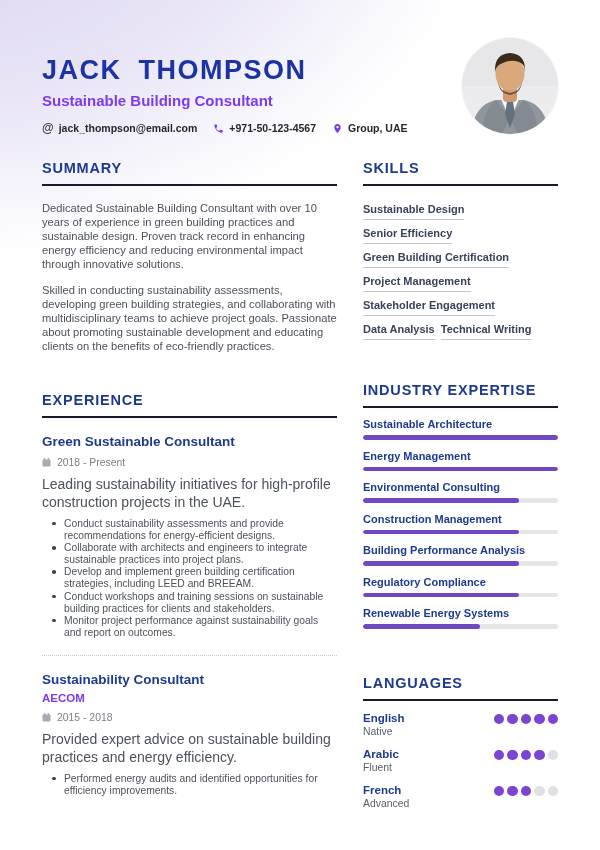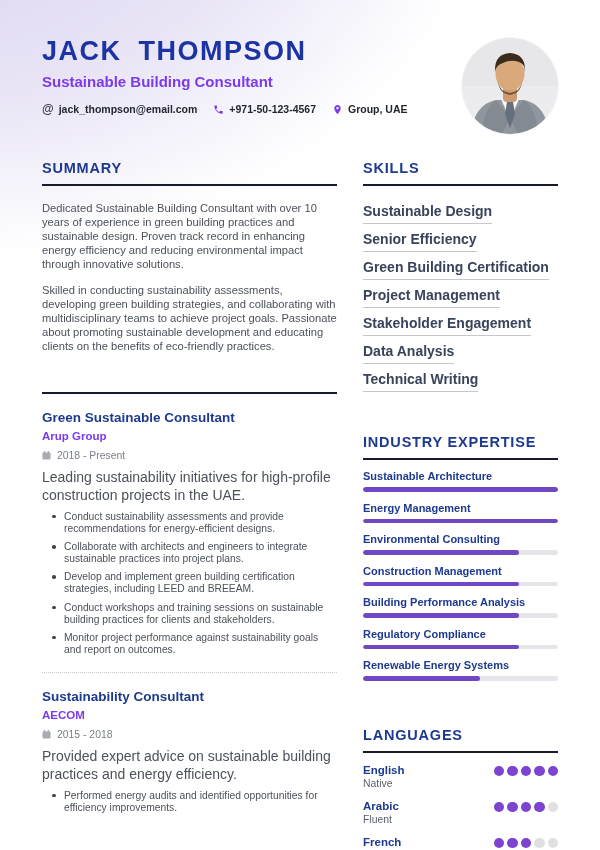--- a/index.html
+++ b/index.html
@@ -12,21 +12,21 @@
   body{
     font-family:"Liberation Sans","DejaVu Sans",sans-serif;
     background:#fff; color:#222;
   }
   .page{
     width:600px; height:850px; overflow:hidden; position:relative;
     background:radial-gradient(900px 620px at -80px -130px,
       var(--header-gradient) 0%, #e9e5f6 38%, #ffffff 63%) #fff;
   }
   
-  .header{display:flex; justify-content:space-between; align-items:flex-start; padding:38px 42px 0 42px;}
+  .header{display:flex; justify-content:space-between; align-items:flex-end; padding:38px 42px 0 42px;}
   .name{font-size:27px; font-weight:700; color:var(--name-blue); letter-spacing:1.5px; word-spacing:8px; line-height:1;}
   .headline{margin-top:8px; font-size:15px; font-weight:700; color:var(--accent-purple);}
   .contacts{margin-top:13px; display:flex; gap:16px; align-items:center;}
   .contact{display:flex; align-items:center; gap:5px; font-size:10.5px; font-weight:700; color:#23272f;}
   .at-glyph{font-size:12px; font-weight:700; color:#3c414c; line-height:1;}
   .cicon{display:inline-flex; align-items:center;}
   .avatar{
     width:96px; height:96px; border-radius:50%; overflow:hidden; flex:0 0 auto;
     box-shadow:0 0 0 1px rgba(0,0,0,0.04); margin-top:0; background:#ededf0;
   }
@@ -41,25 +41,25 @@
   .summary-p{font-size:11.2px; line-height:1.24; color:var(--text-gray); margin-bottom:13px;}
   
   .experience{margin-top:38px;}
   .jobs-list{margin-top:16px;}
   .job + .job{border-top:1px dotted #c9cad2; margin-top:16px; padding-top:16px;}
   .job-title{font-size:13.5px; font-weight:700; color:var(--accent-blue);}
   .company{margin-top:5px; font-size:11.5px; font-weight:700; color:var(--accent-purple);}
   .dates{margin-top:8px; display:flex; align-items:center; gap:6px; font-size:10.4px; color:#7a8089;}
   .job-desc{margin-top:8px; font-size:14px; line-height:1.28; color:var(--text-gray);}
   .bullets{list-style:none; margin-top:6px; padding-left:22px;}
-  .bullet{position:relative; font-size:10.3px; line-height:1.18; color:var(--text-gray); margin-top:6px;}
+  .bullet{position:relative; font-size:10.3px; line-height:1.18; color:var(--text-gray); }
   .bullet .marker{position:absolute; left:-12px; top:4px; width:3.5px; height:3.5px; border-radius:50%; background:#3f4450;}
   
   .skills-list{margin-top:17px; display:flex; flex-wrap:wrap; column-gap:6px; row-gap:7px;}
-  .skill{font-size:14px; font-weight:700; color:#39435a; border-bottom:1px solid #c6c8cf; padding-bottom:4px; white-space:nowrap;}
+  .skill{font-size:11px; font-weight:700; color:#39435a; border-bottom:1px solid #c6c8cf; padding-bottom:4px; white-space:nowrap;}
   
   .expertise{margin-top:42px;}
   .exp-list{margin-top:9px;}
   .exp-item{margin-top:10px;}
   .exp-label{font-size:11px; line-height:13px; font-weight:700; color:var(--accent-blue);}
   .exp-track{margin-top:4px; height:4.5px; border-radius:3px; background:#e6e6ea; overflow:hidden;}
   .exp-fill{height:100%; border-radius:3px; background:var(--bar-purple); width:0;}
   
   .languages{margin-top:46px;}
   .lang-list{margin-top:8px;}
@@ -135,26 +135,26 @@
         <div class="rule"></div>
         <div class="summary-body">
 
             <p class="summary-p">Dedicated Sustainable Building Consultant with over 10 years of experience in green building practices and sustainable design. Proven track record in enhancing energy efficiency and reducing environmental impact through innovative solutions.</p>
 
             <p class="summary-p">Skilled in conducting sustainability assessments, developing green building strategies, and collaborating with multidisciplinary teams to achieve project goals. Passionate about promoting sustainable development and educating clients on the benefits of eco-friendly practices.</p>
           </div>
       </section>
 
       <section class="experience">
+        <h2 class="sec">EXPERIENCE</h2>
         <div class="rule"></div>
         <div class="jobs-list">
 
             <div class="job">
               <div class="job-title">Green Sustainable Consultant</div>
-              <div class="company">Arup Group</div>
               <div class="dates">
                 <span class="cicon">
                   <svg width="9" height="9" viewBox="0 0 10 10">
                     <rect x="0.5" y="1.6" width="9" height="7.9" rx="1.2" fill="#a6abb4"></rect>
                     <rect x="2" y="0" width="1.6" height="2.6" rx="0.5" fill="#a6abb4"></rect>
                     <rect x="6.4" y="0" width="1.6" height="2.6" rx="0.5" fill="#a6abb4"></rect>
                   </svg>
                 </span>
                 <span>2018 - Present</span>
               </div>

